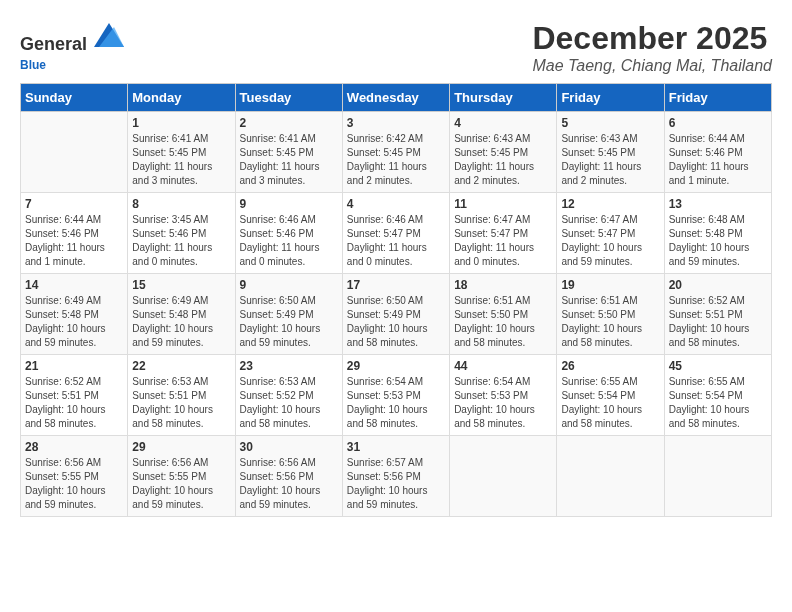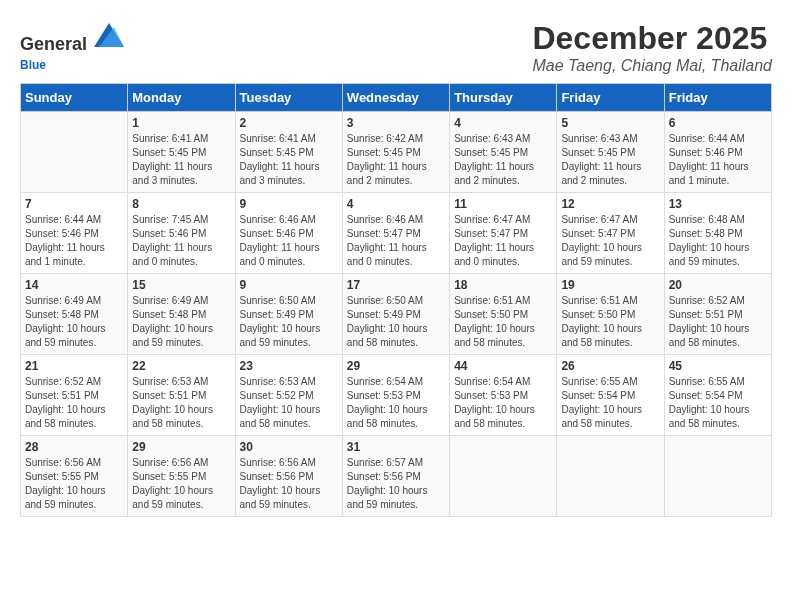--- a/index.html
+++ b/index.html
@@ -163,21 +163,21 @@
       </tr>
       <tr>
         <td>
           <span class="day-number">7</span>
           <div class="day-info">Sunrise: 6:44 AM</div>
           <div class="day-info">Sunset: 5:46 PM</div>
           <div class="day-info">Daylight: 11 hours and 1 minute.</div>
         </td>
         <td>
           <span class="day-number">8</span>
-          <div class="day-info">Sunrise: 7:45 AM</div>
+          <div class="day-info">Sunrise: 3:45 AM</div>
           <div class="day-info">Sunset: 5:46 PM</div>
           <div class="day-info">Daylight: 11 hours and 0 minutes.</div>
         </td>
         <td>
           <span class="day-number">9</span>
           <div class="day-info">Sunrise: 6:46 AM</div>
           <div class="day-info">Sunset: 5:46 PM</div>
           <div class="day-info">Daylight: 11 hours and 0 minutes.</div>
         </td>
         <td>

